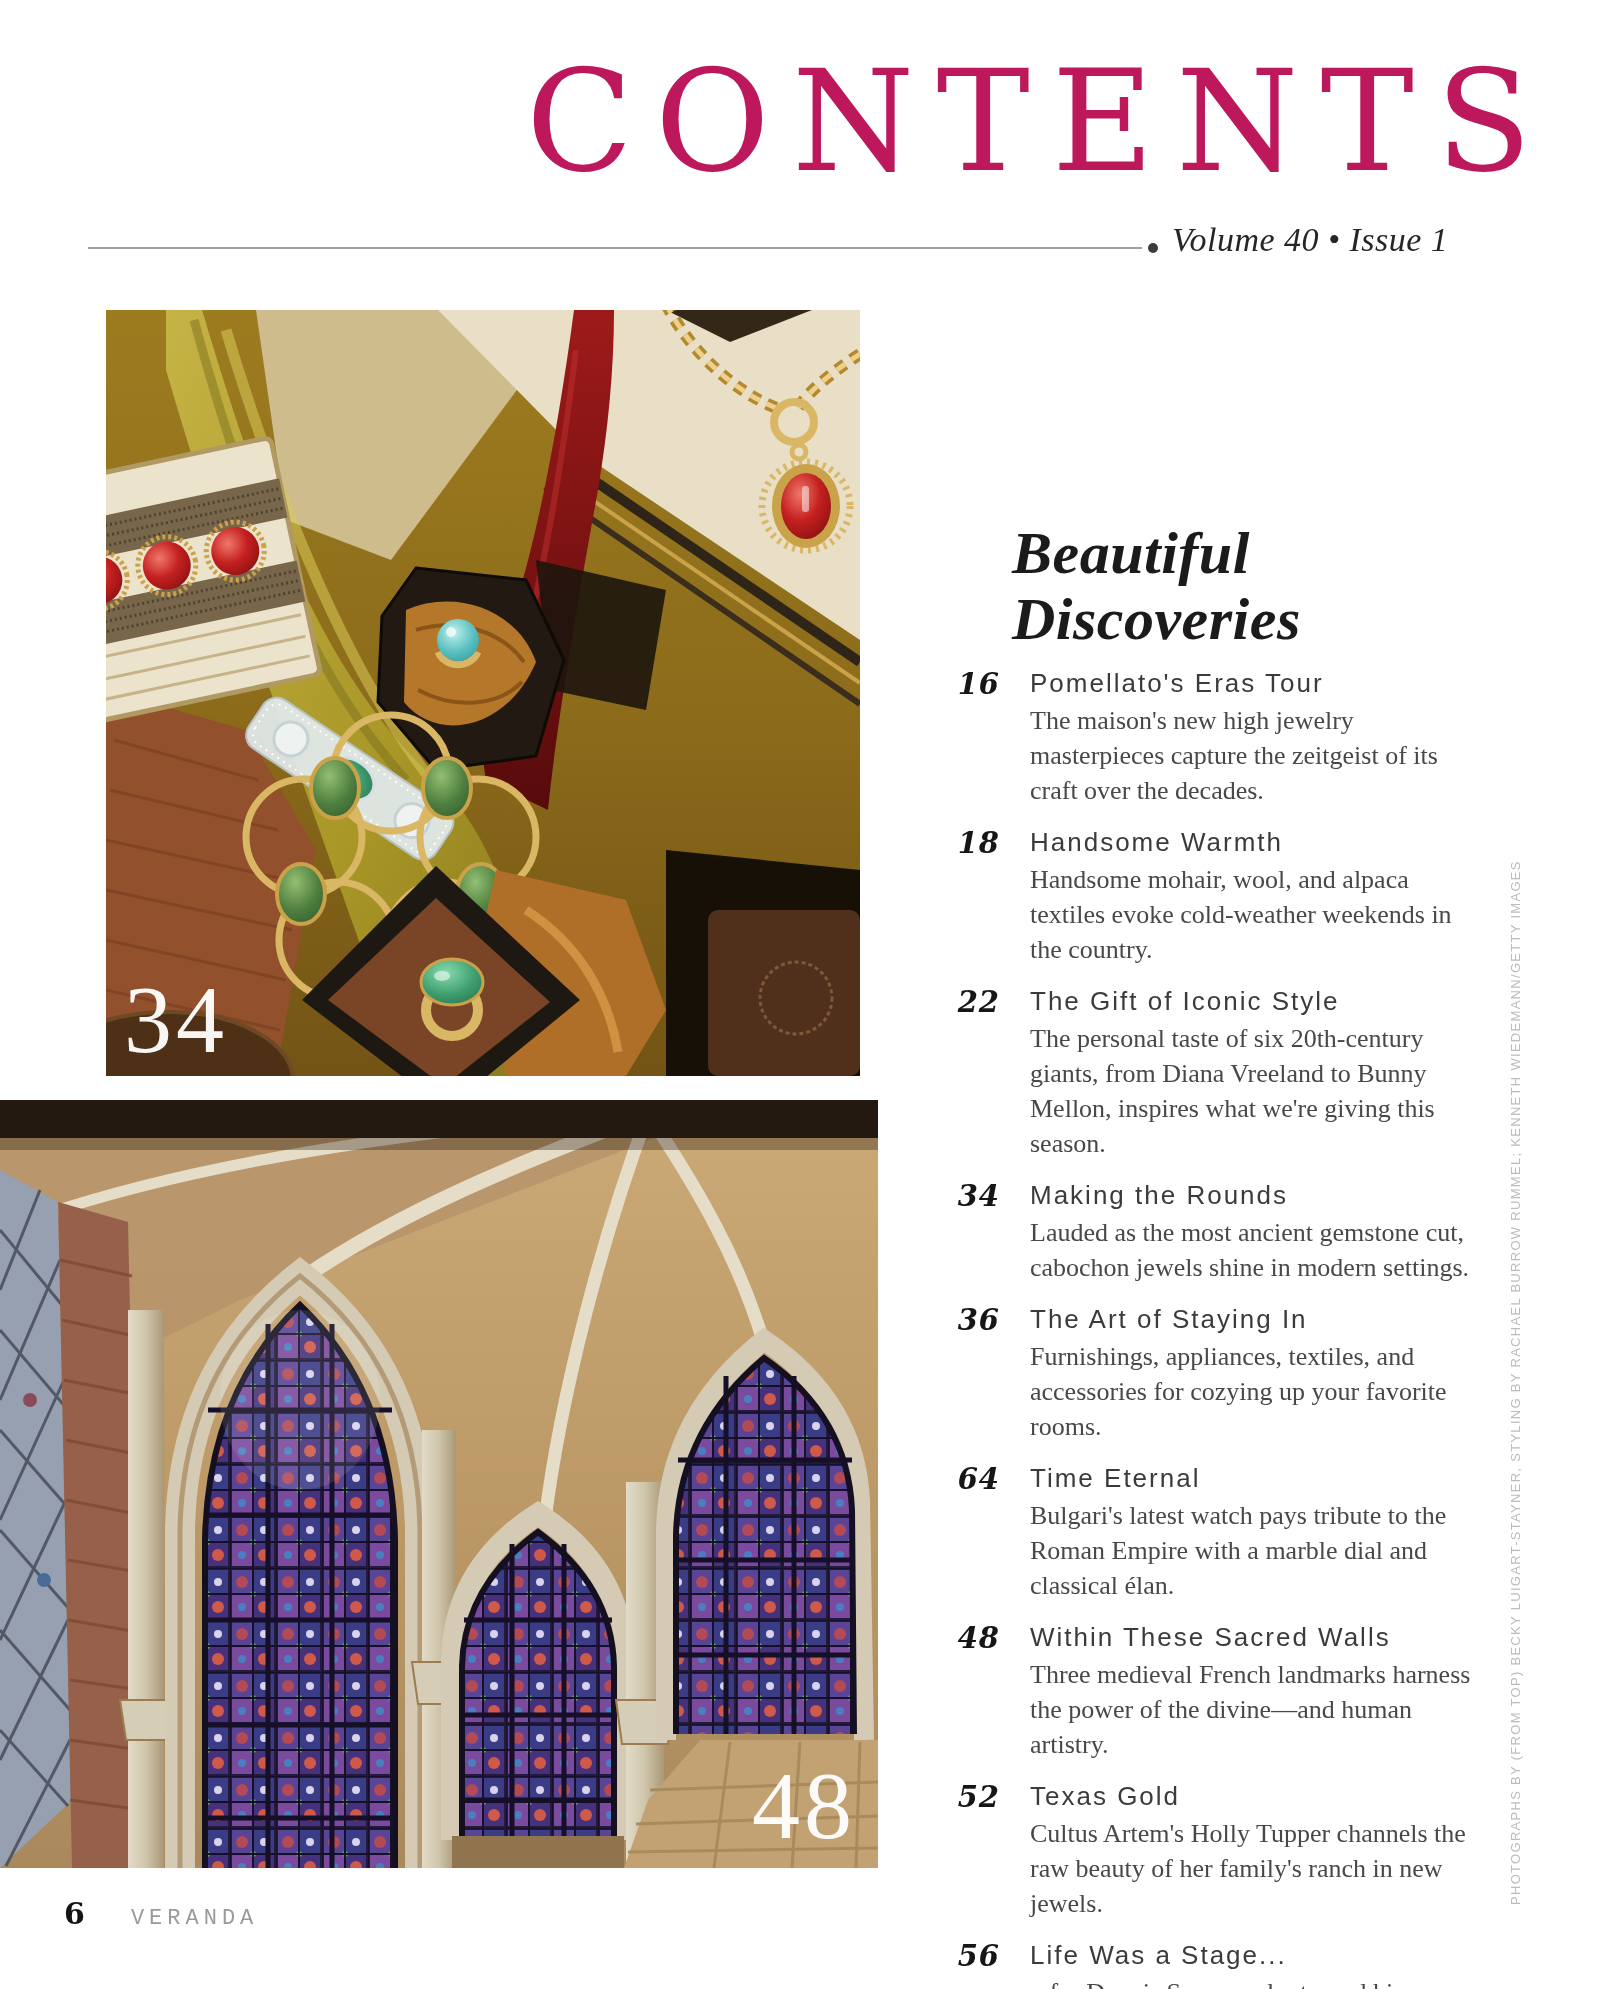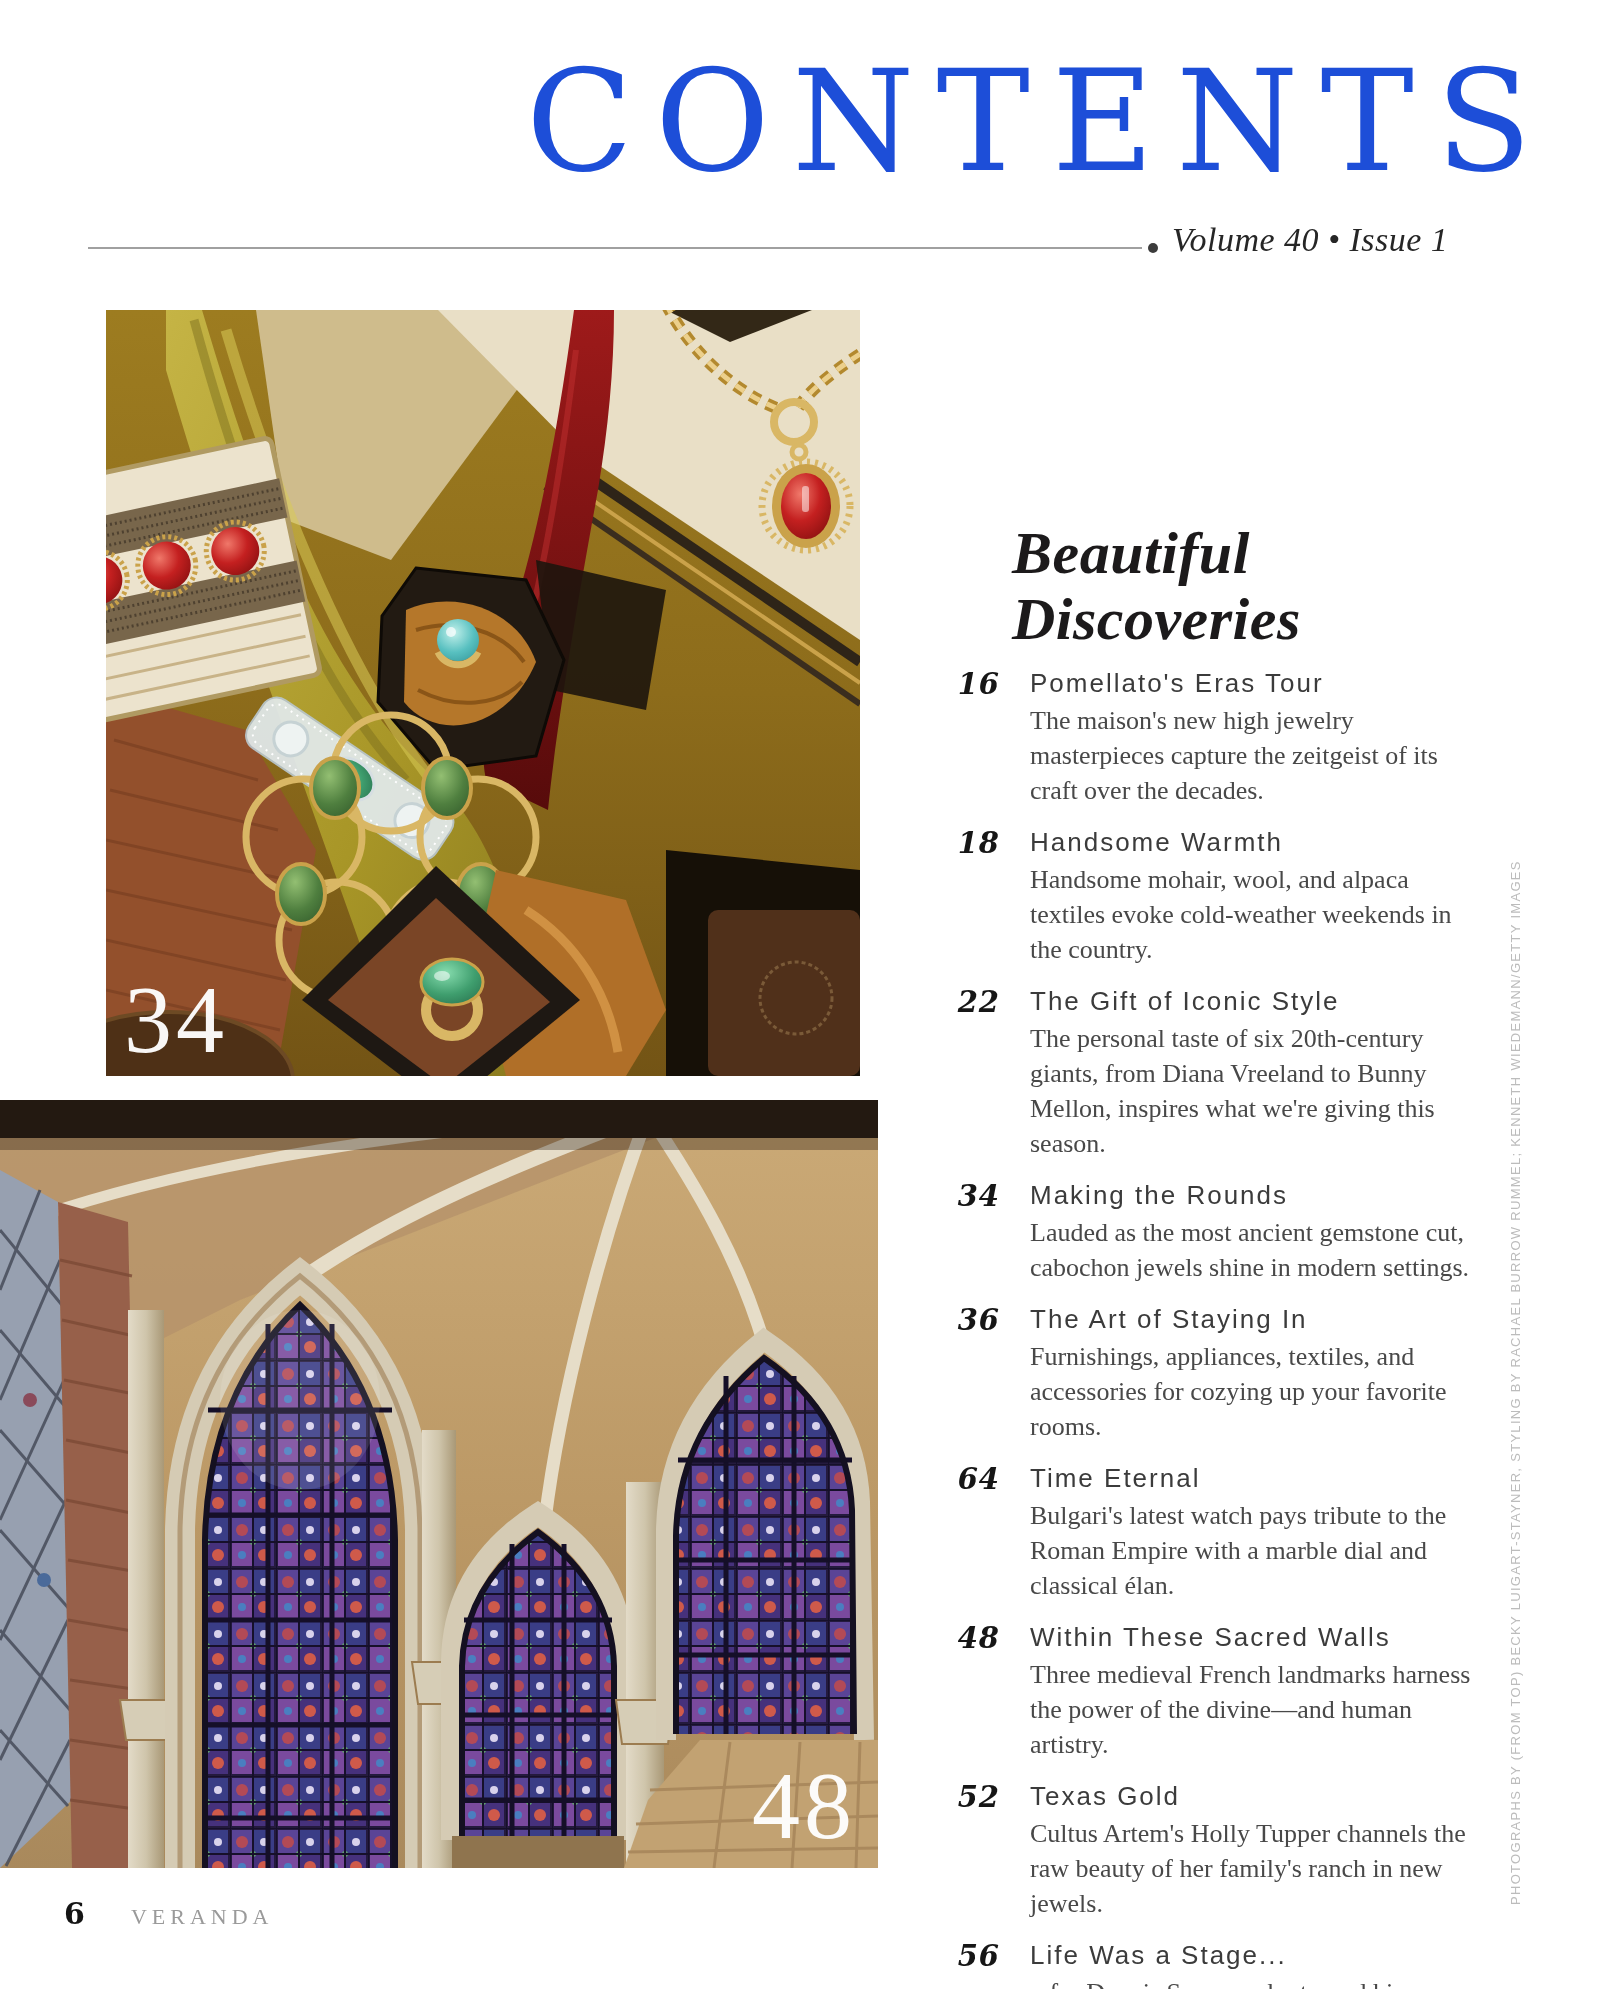--- a/index.html
+++ b/index.html
@@ -5,21 +5,21 @@
   html,body{margin:0;padding:0;background:#e8e8e8;}
   .page{
     position:relative;width:1600px;height:1989px;margin:0 auto;
     background:#ffffff;overflow:hidden;
     font-family:"Liberation Serif", serif;color:#1c1a1b;
   }
   
   .masthead{
     position:absolute;left:526px;top:52px;margin:0;
     font-family:"DejaVu Serif", serif;font-weight:400;
-    font-size:140px;line-height:1;letter-spacing:22px;color:#1d4ed8;
+    font-size:140px;line-height:1;letter-spacing:22px;color:#be185d;
     white-space:nowrap;
   }
   .rule{
     position:absolute;left:88px;top:247px;width:1054px;height:2px;
     background:#a0a0a0;
   }
   .rule-dot{
     position:absolute;left:1148px;top:243px;width:10px;height:10px;border-radius:50%;
     background:#3c3c3c;
   }
@@ -71,21 +71,21 @@
     writing-mode:vertical-rl;transform:rotate(180deg);
     font-family:"Liberation Sans", sans-serif;font-size:13px;
     letter-spacing:1.3px;color:#bcbcbc;white-space:nowrap;
   }
   .folio{position:absolute;left:64px;top:1896px;display:flex;align-items:baseline;}
   .folio-number{
     font-family:"DejaVu Serif", serif;font-weight:700;font-size:30px;color:#141414;
   }
   .folio-brand{
     margin-left:46px;
-    font-family:Liberation Serif, serif;font-size:22px;
+    font-family:Liberation Mono, monospace;font-size:22px;
     letter-spacing:5px;color:#9a9a9a;
   }
 </style>
 </head>
 <body>
 
 <div class="page">
 
   <h1 class="masthead">CONTENTS</h1>
   <div class="rule"></div>

